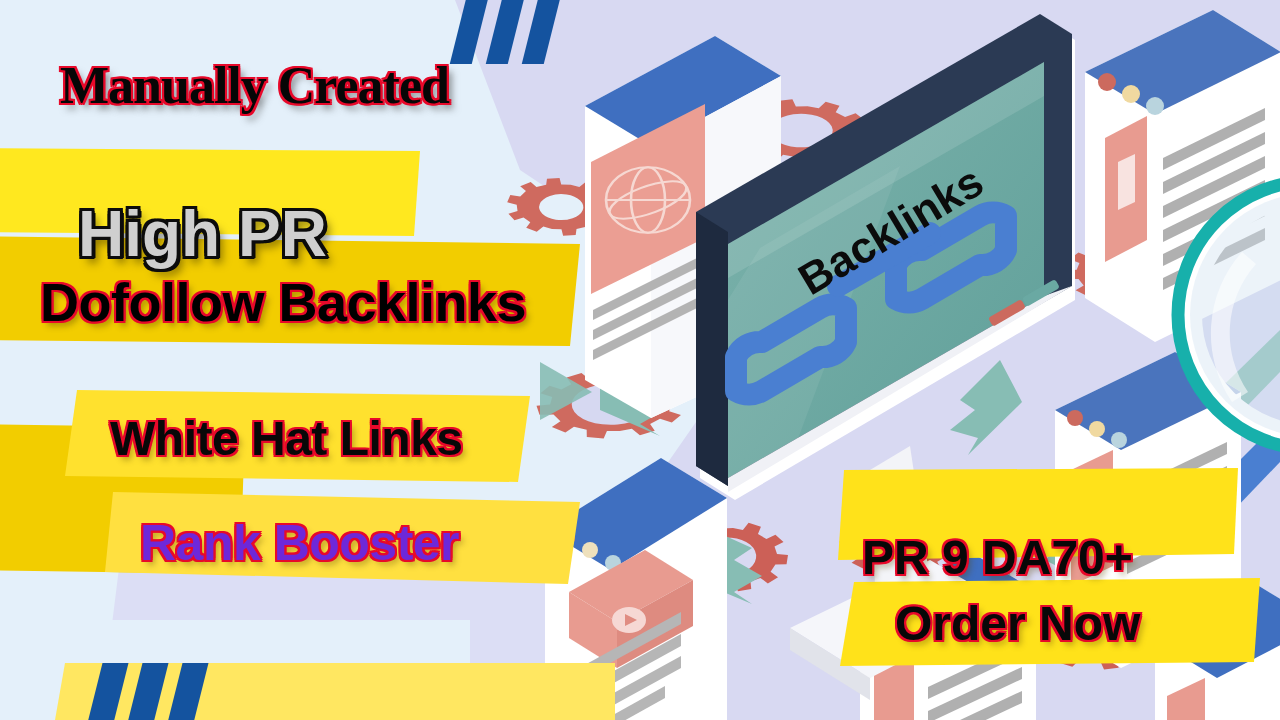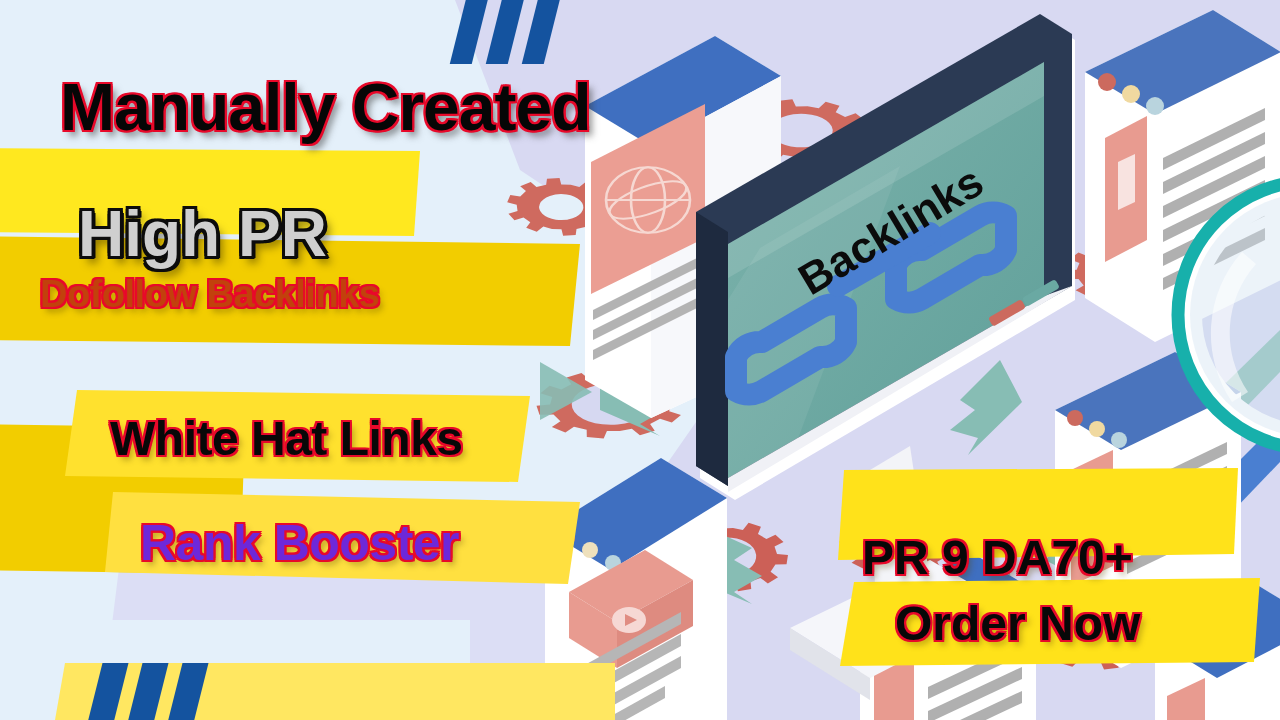--- a/index.html
+++ b/index.html
@@ -50,36 +50,37 @@
      clip-path:polygon(6px 2px,400px 0,396px 86px,0 92px);}
   .band-order{left:840px;top:578px;width:420px;height:88px;background:#ffe21a;
      clip-path:polygon(14px 4px,420px 0,414px 84px,0 88px);}
   .band-bot-yellow{left:55px;top:663px;width:560px;height:57px;background:#ffe761;
      clip-path:polygon(10px 0,560px 0,560px 57px,0 57px);}
 
   
   .txt{position:absolute;white-space:nowrap;font-weight:bold;line-height:1;}
 
   .t-manually{
-    left:60px;top:74px;font-size:66px;color:#060606;letter-spacing:-1px;
+    left:60px;top:60px;font-size:52px;color:#060606;letter-spacing:-1px;
     text-shadow:
       2px 0 0 #e8092a,-2px 0 0 #e8092a,0 2px 0 #e8092a,0 -2px 0 #e8092a,
       2px 2px 0 #e8092a,-2px 2px 0 #e8092a,2px -2px 0 #e8092a,-2px -2px 0 #e8092a,
       5px 6px 7px rgba(60,60,60,.55);
+    font-family: Liberation Serif, serif;
   }
   .t-highpr{
     left:78px;top:170px;font-size:64px;color:#cfcfcf;letter-spacing:0px;
     text-shadow:
       3px 0 0 #0c0c0c,-3px 0 0 #0c0c0c,0 3px 0 #0c0c0c,0 -3px 0 #0c0c0c,
       3px 3px 0 #0c0c0c,-3px 3px 0 #0c0c0c,3px -3px 0 #0c0c0c,-3px -3px 0 #0c0c0c,
       4px 2px 0 #0c0c0c,6px 7px 8px rgba(40,30,0,.5);
     margin-top: 32px;
   }
   .t-dofollow{
-    left:40px;top:275px;font-size:38px;color:#c2410c;letter-spacing:-.5px;
+    left:40px;top:275px;font-size:54px;color:#000000;letter-spacing:-.5px;
     text-shadow:
       2px 0 0 #e8092a,-2px 0 0 #e8092a,0 2px 0 #e8092a,0 -2px 0 #e8092a,
       2px 2px 0 #e8092a,-2px 2px 0 #e8092a,2px -2px 0 #e8092a,-2px -2px 0 #e8092a,
       4px 5px 6px rgba(90,70,0,.45);
   }
   .t-white{
     left:110px;top:415px;font-size:48px;color:#080808;letter-spacing:-.5px;
     text-shadow:
       2px 0 0 #e8092a,-2px 0 0 #e8092a,0 2px 0 #e8092a,0 -2px 0 #e8092a,
       2px 2px 0 #e8092a,-2px 2px 0 #e8092a,2px -2px 0 #e8092a,-2px -2px 0 #e8092a,

